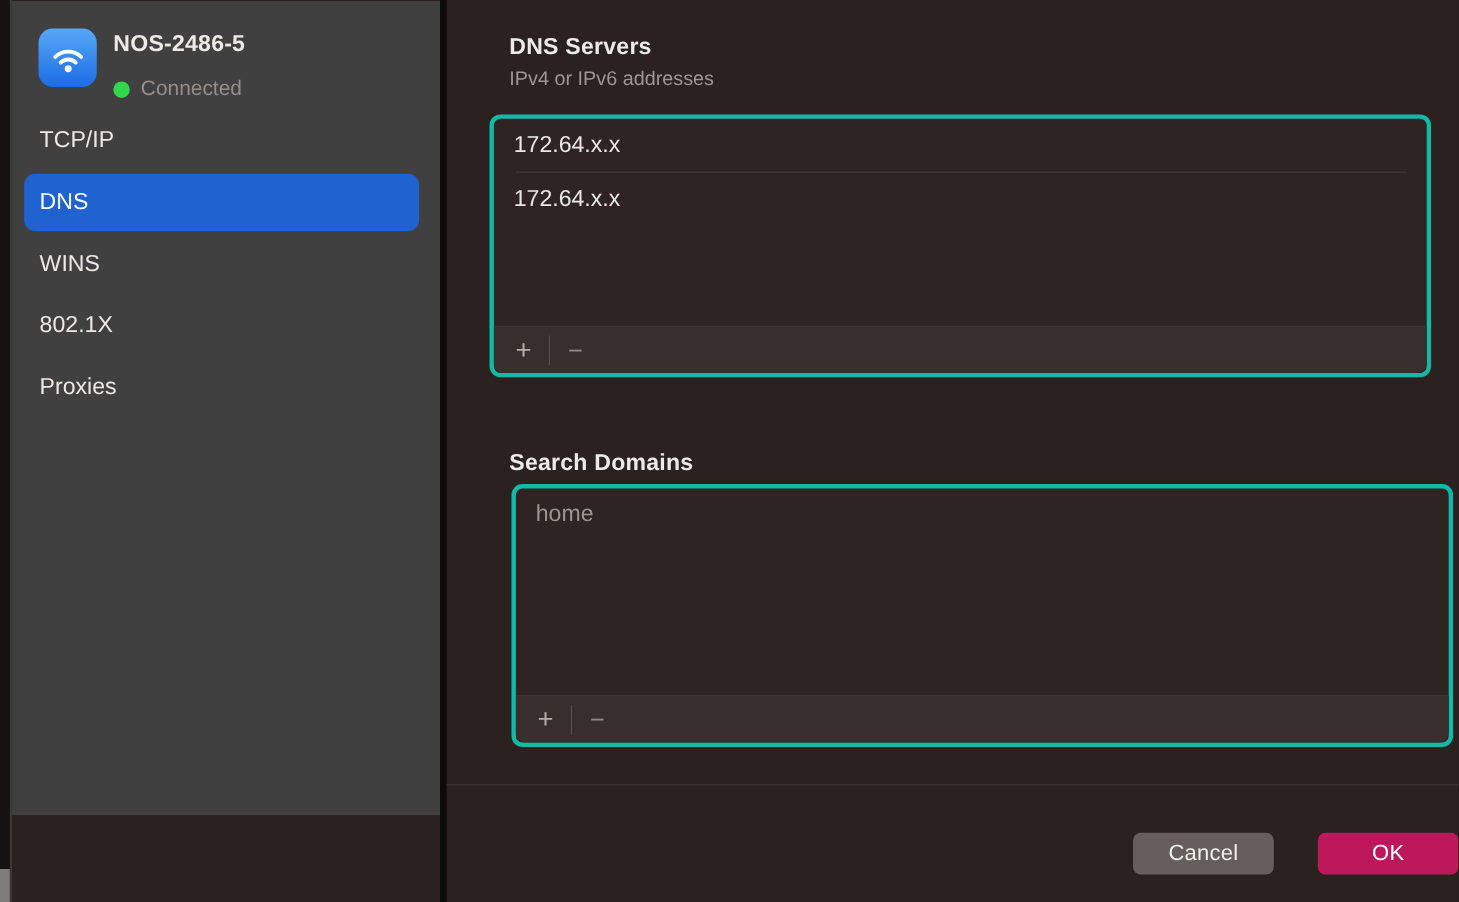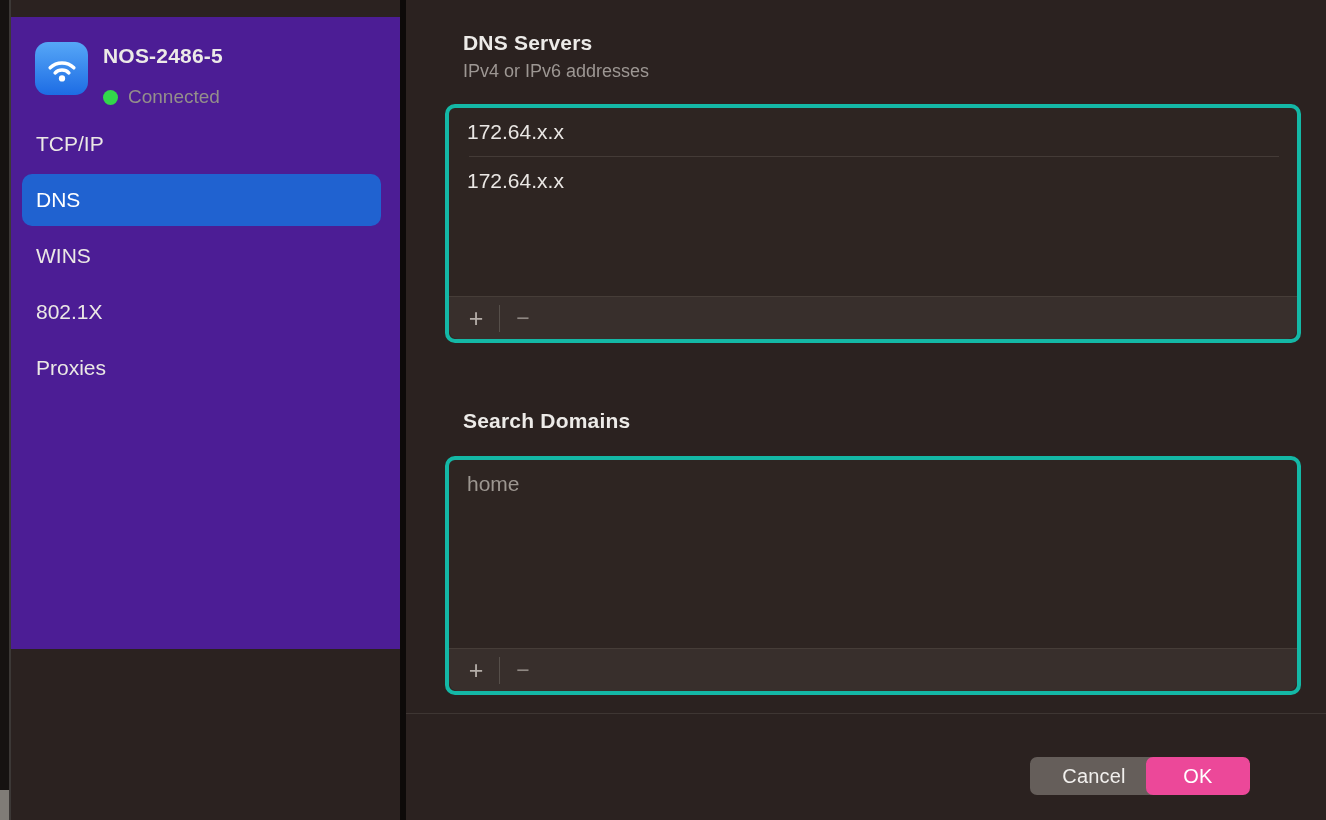--- a/index.html
+++ b/index.html
@@ -13,21 +13,21 @@
     background: #2b2220;
     overflow: hidden;
   }
 
   
   .left-strip { position: absolute; left: 0; top: 0; width: 9px; height: 820px; background: #161211; }
   .left-strip-bottom { position: absolute; left: 0; bottom: 0; width: 9px; height: 30px; background: #807c77; }
   .edge-line { position: absolute; left: 9px; top: 0; width: 2px; height: 820px; background: #3c3836; }
 
   
-  .sidebar { position: absolute; left: 11px; top: 17px; width: 389px; height: 632px; background: #4c1d95; }
+  .sidebar { position: absolute; left: 11px; top: 1px; width: 389px; height: 740px; background: #404040; }
   .v-divider { position: absolute; left: 400px; top: 0; width: 6px; height: 820px; background: #0d0a09; }
 
   .network-header { position: absolute; left: 24px; top: 25px; display: flex; gap: 15px; }
   .wifi-icon {
     width: 53px; height: 53px; border-radius: 13px; flex: 0 0 auto;
     background: linear-gradient(180deg, #56a7f7 0%, #1d6ce4 100%);
     display: flex; align-items: center; justify-content: center;
   }
   .network-meta { padding-top: 2px; }
   .network-name { font-size: 21px; font-weight: 700; color: #eceae7; letter-spacing: 0.2px; }
@@ -80,21 +80,21 @@
 
   .h-divider { position: absolute; left: 0; right: 0; top: 713px; height: 1px; background: #3e3633; }
 
   .btn {
     position: absolute; top: 757px; height: 38px; border-radius: 7px;
     display: flex; align-items: center; justify-content: center;
     font-size: 20px; color: #f1efed; cursor: default; letter-spacing: 0.2px;
   }
   .btn-forget { left: 39px;  width: 297px; background: #6c6561; }
   .btn-cancel { left: 624px; width: 128px; background: #655e5a; }
-  .btn-ok     { left: 740px; width: 104px; background: #ec4899; color: #ffffff; }
+  .btn-ok     { left: 792px; width: 128px; background: #be185d; color: #ffffff; }
 </style>
 </head>
 <body>
 
 <div class="screen">
 
   <div class="left-strip"></div>
   <div class="left-strip-bottom"></div>
   <div class="edge-line"></div>
 
@@ -157,21 +157,21 @@
         </div>
         <div class="pm-sep"></div>
         <div class="pm-btn minus">
           <span>−</span>
         </div>
       </div>
     </div>
 
     <h2 class="section-title" style="top: 409px;">Search Domains</h2>
 
-    <div class="listbox" style="top: 456px;">
+    <div class="listbox" style="top: 440px; margin-left: 20px;">
       <div class="list-row muted">home</div>
       <div class="box-footer">
         <div class="pm-btn">
           <span>+</span>
         </div>
         <div class="pm-sep"></div>
         <div class="pm-btn minus">
           <span>−</span>
         </div>
       </div>

